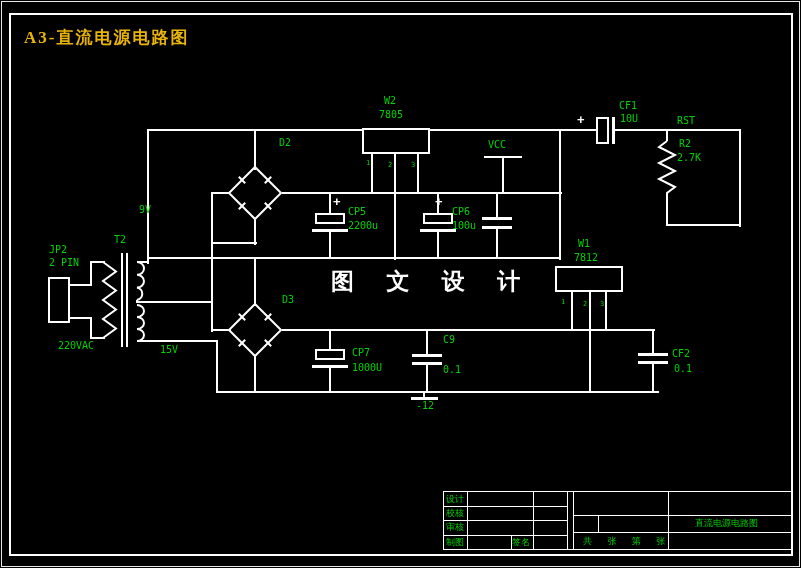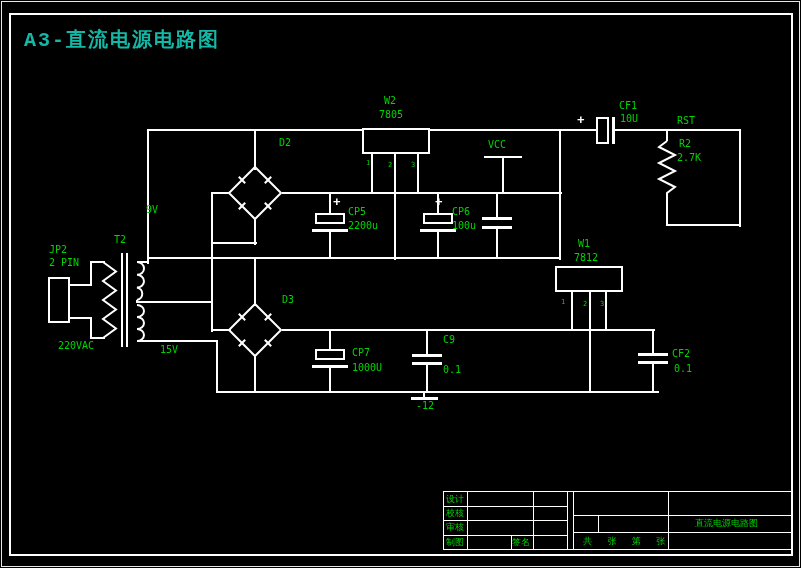--- a/index.html
+++ b/index.html
@@ -9,35 +9,36 @@
   .frame{position:absolute;left:9px;top:13px;width:780px;height:539px;border:2px solid #fff;}
   .wire{position:absolute;background:#fff;}
   .tbl{position:absolute;background:#fff;}
   .lbl{position:absolute;color:#00d400;font-size:10px;line-height:10px;white-space:nowrap;}
   .pin{position:absolute;color:#00d400;font-size:7px;line-height:8px;}
   .plus{position:absolute;color:#fff;font-size:13px;font-weight:bold;line-height:12px;
         font-family:"Liberation Sans",sans-serif;}
   .box{position:absolute;border:2px solid #fff;background:#000;}
   .plate{position:absolute;background:#fff;}
   .ebox{position:absolute;border:2px solid #fff;background:#000;}
-  #title{position:absolute;left:24px;top:26px;color:#14b8a6;font-size:20px;font-weight:bold;
-         letter-spacing:2px;font-family:Liberation Mono, monospace;white-space:nowrap;}
+  #title{position:absolute;left:24px;top:26px;color:#eab308;font-size:17px;font-weight:bold;
+         letter-spacing:2px;font-family:Liberation Serif, serif;white-space:nowrap;}
   #watermark{position:absolute;left:331px;top:266px;color:#fff;font-size:23px;font-weight:bold;
          letter-spacing:13px;font-family:"Liberation Sans",sans-serif;white-space:nowrap;}
   .tbt{position:absolute;color:#00d400;font-size:9px;line-height:10px;white-space:nowrap;}
   svg{position:absolute;overflow:visible;}
 </style>
 </head>
 <body>
 
 <div id="canvas">
   <div class="edge"></div>
   <div class="frame"></div>
 
   <div id="title">A3-直流电源电路图</div>
+  <div id="watermark">图 文 设 计</div>
 
   <div id="wires">
       <div class="wire" style="left: 148px; top: 129px; width: 214px; height: 2px;"></div>
       <div class="wire" style="left: 147px; top: 129px; width: 2px; height: 135px;"></div>
       <div class="wire" style="left: 254px; top: 129px; width: 2px; height: 41px;"></div>
       <div class="wire" style="left: 254px; top: 218px; width: 2px; height: 27px;"></div>
       <div class="wire" style="left: 211px; top: 242px; width: 46px; height: 2px;"></div>
       <div class="wire" style="left: 211px; top: 192px; width: 2px; height: 140px;"></div>
       <div class="wire" style="left: 211px; top: 192px; width: 19px; height: 2px;"></div>
       <div class="wire" style="left: 211px; top: 329px; width: 20px; height: 2px;"></div>
@@ -151,21 +152,21 @@
   <span class="lbl" style="left:574px;top:253px;">7812</span>
   <span class="pin" style="left:561px;top:298px;">1</span>
   <span class="pin" style="left:583px;top:300px;">2</span>
   <span class="pin" style="left:600px;top:300px;">3</span>
   <span class="lbl" style="left:279px;top:138px;">D2</span>
   <span class="lbl" style="left:282px;top:295px;">D3</span>
   <span class="lbl" style="left:114px;top:235px;">T2</span>
   <span class="lbl" style="left:49px;top:245px;">JP2</span>
   <span class="lbl" style="left:49px;top:258px;">2 PIN</span>
   <span class="lbl" style="left:58px;top:341px;">220VAC</span>
-  <span class="lbl" style="left:146px;top:205px;text-align:right;">9V</span>
+  <span class="lbl" style="left:139px;top:205px;text-align:right;">9V</span>
   <span class="lbl" style="left:160px;top:345px;">15V</span>
   <span class="lbl" style="left:348px;top:207px;">CP5</span>
   <span class="lbl" style="left:348px;top:221px;">2200u</span>
   <span class="lbl" style="left:452px;top:207px;">CP6</span>
   <span class="lbl" style="left:452px;top:221px;">100u</span>
   <span class="lbl" style="left:619px;top:101px;">CF1</span>
   <span class="lbl" style="left:620px;top:114px;">10U</span>
   <span class="lbl" style="left:679px;top:139px;">R2</span>
   <span class="lbl" style="left:677px;top:153px;">2.7K</span>
   <span class="lbl" style="left:352px;top:348px;">CP7</span>

